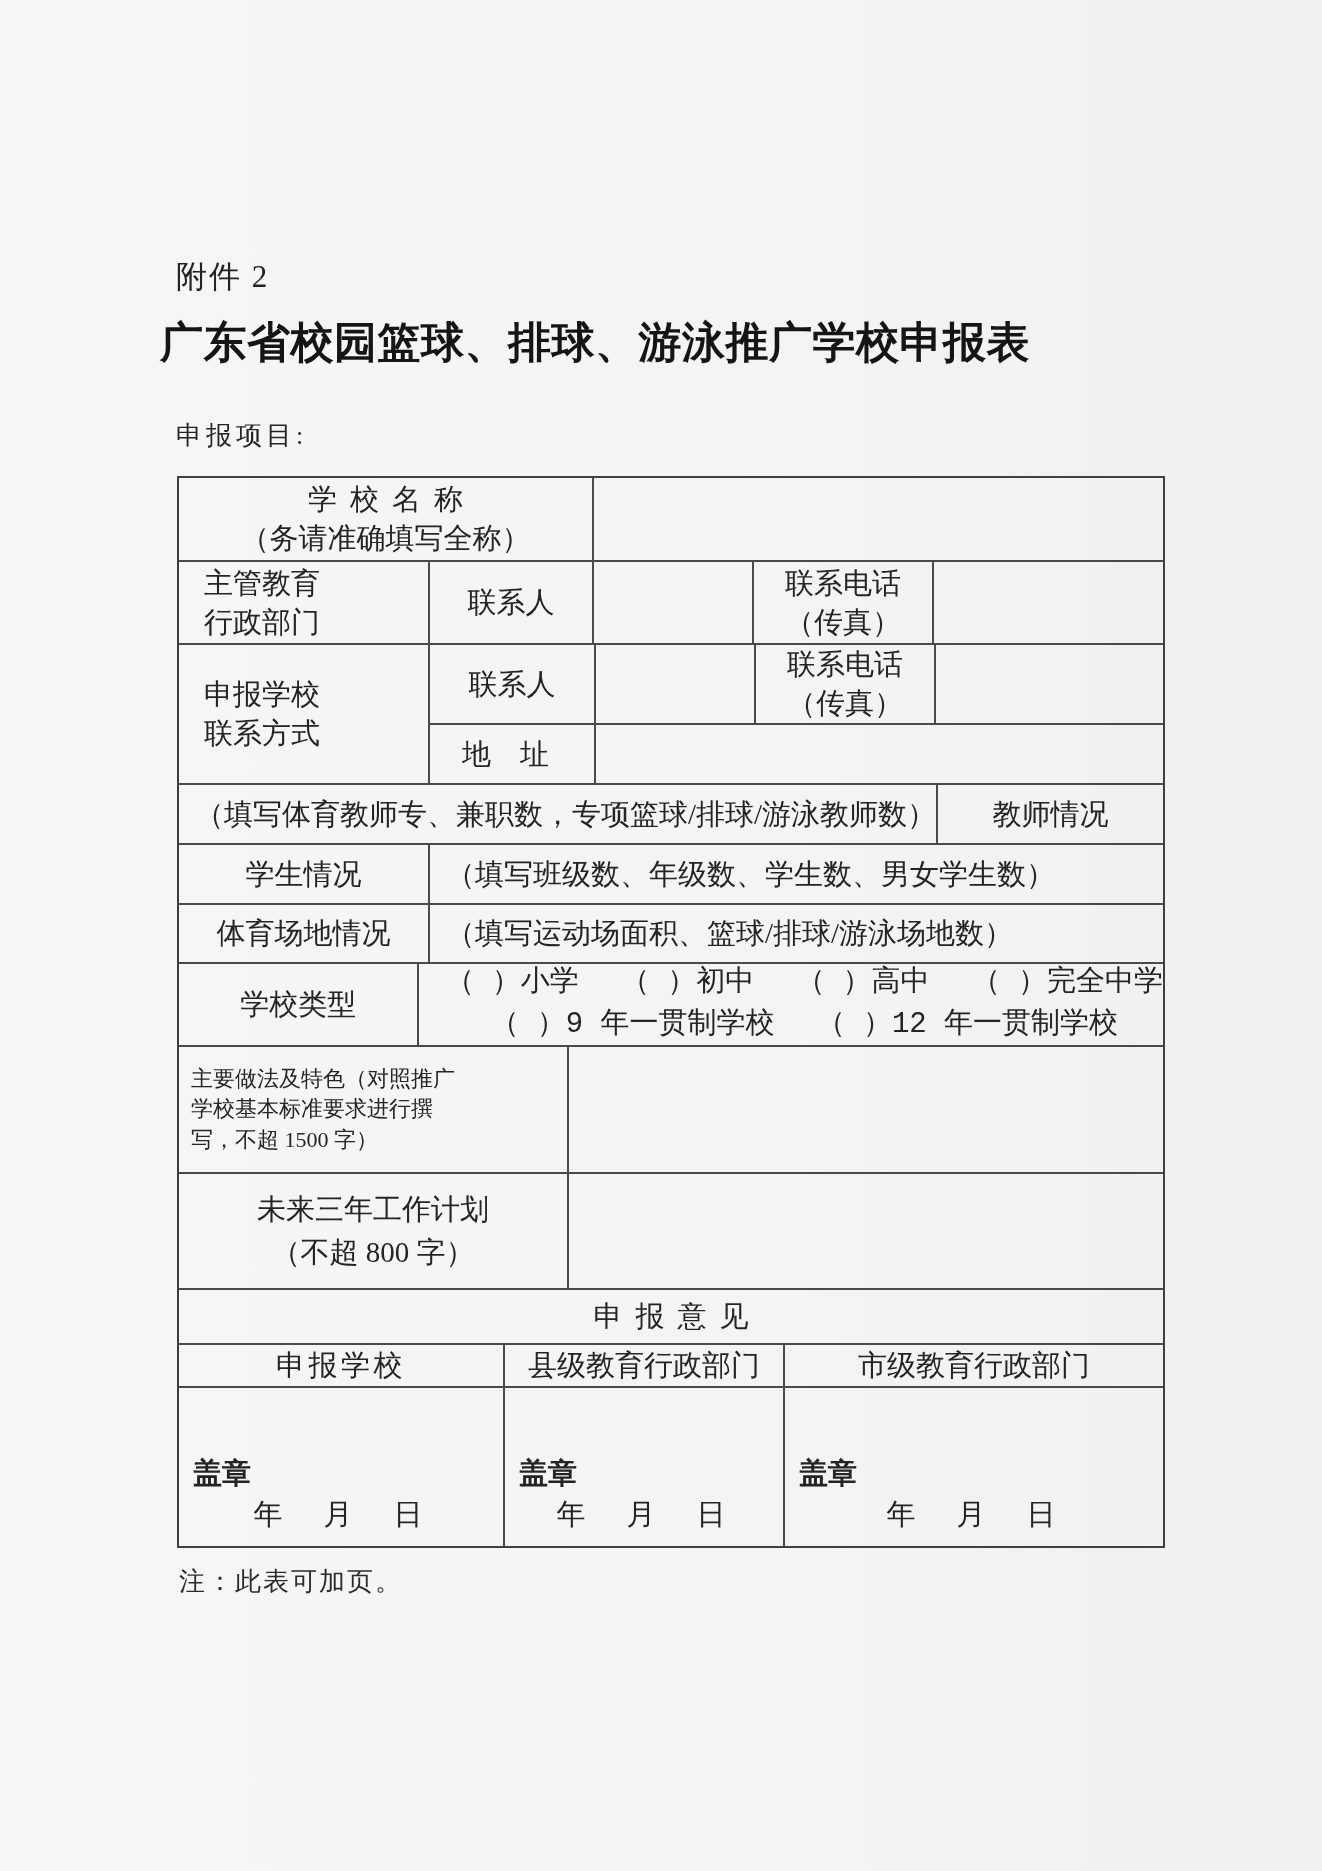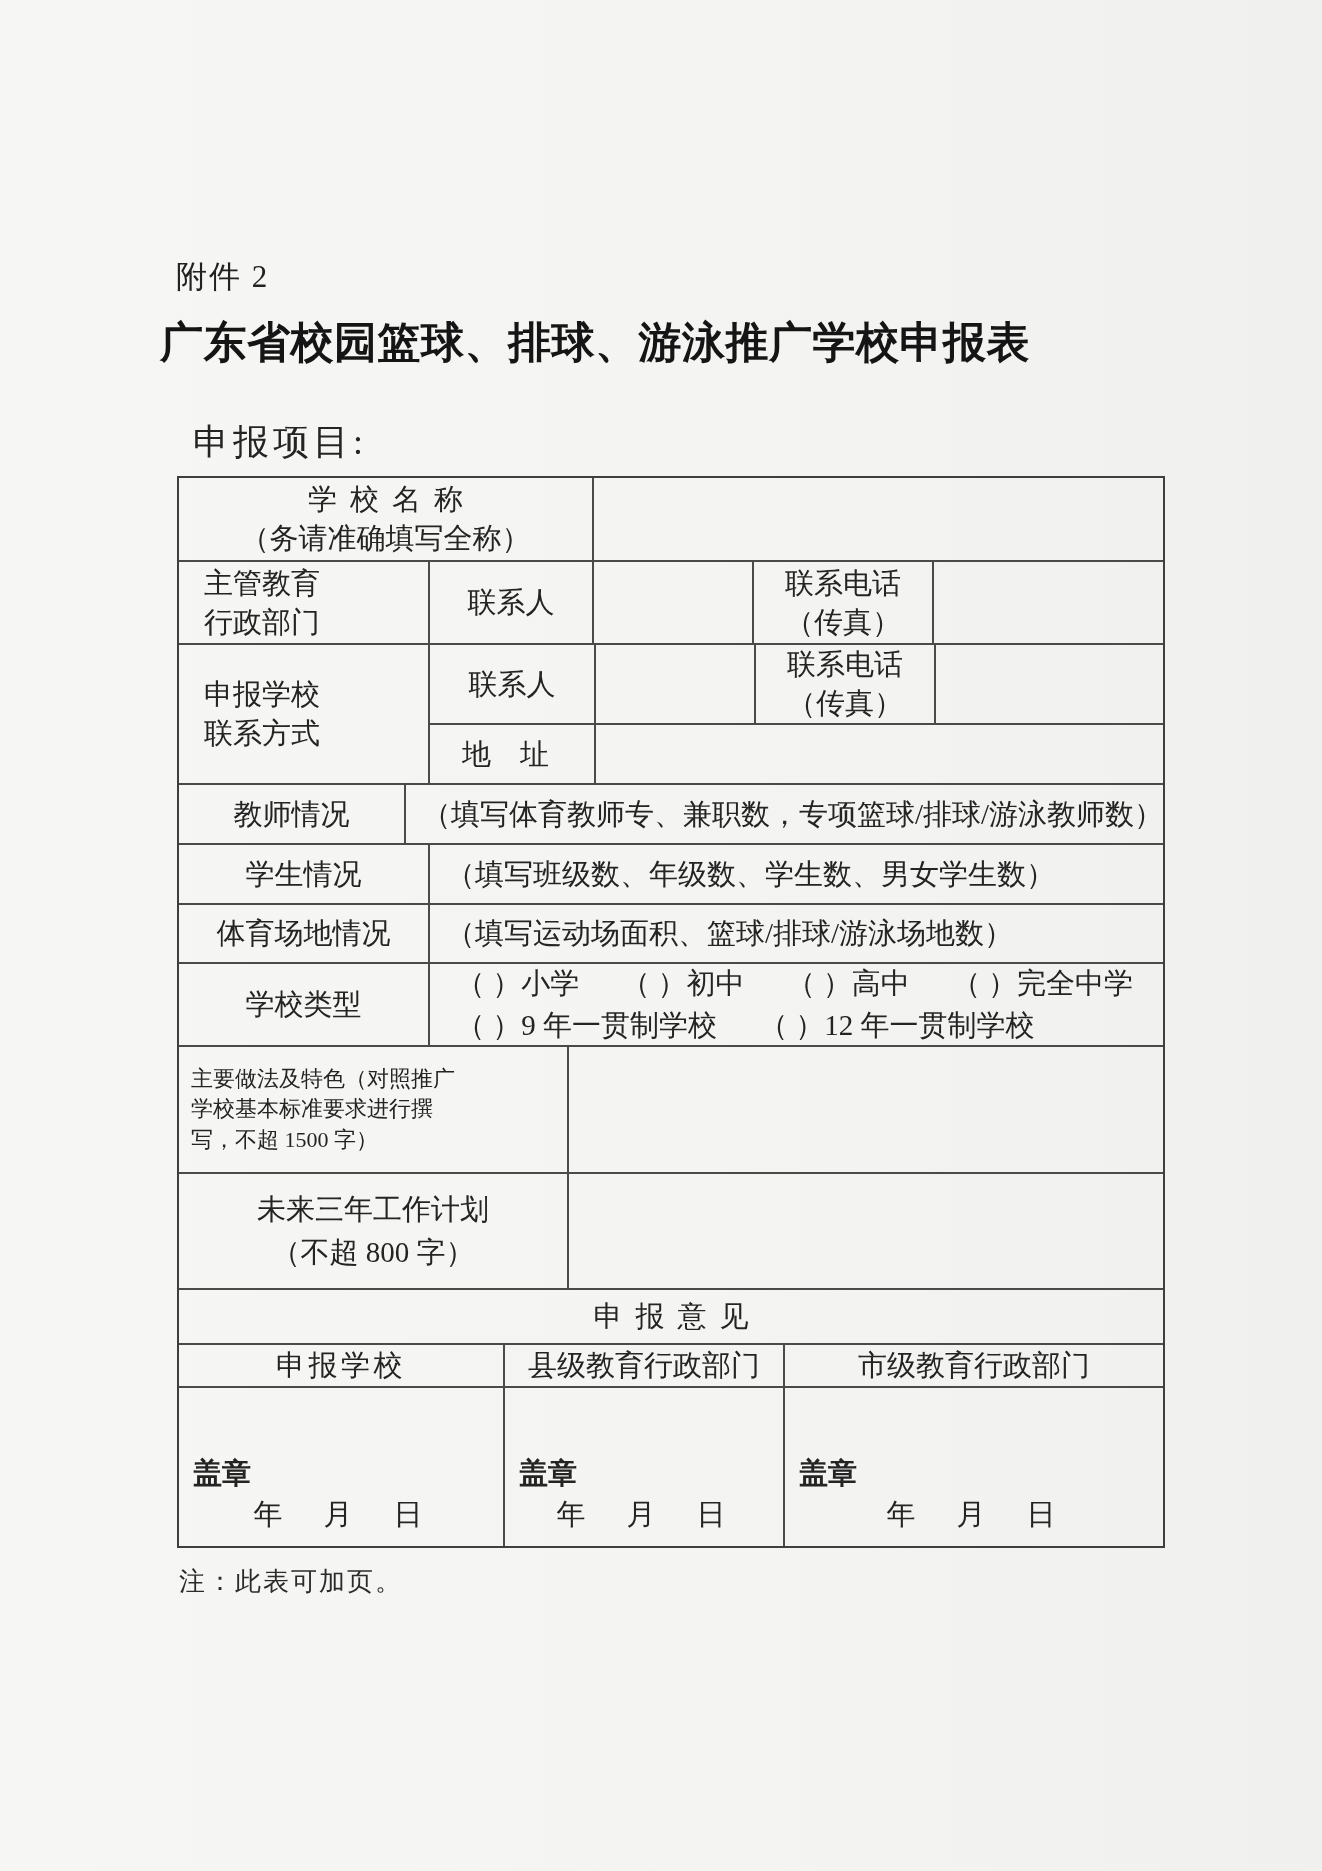--- a/index.html
+++ b/index.html
@@ -18,22 +18,22 @@
     position:absolute;left:176px;top:256px;
     font-size:31px;letter-spacing:2px;color:#222;
   }
   .doc-title{
     position:absolute;left:160px;top:318px;
     font-size:43px;line-height:1.15;font-weight:700;
     font-family:"Liberation Sans","DejaVu Sans",sans-serif;
     color:#151515;letter-spacing:0.5px;white-space:nowrap;
   }
   .project-label{
-    position:absolute;left:193px;top:418px;
-    font-size:36px;letter-spacing:4px;color:#242424;
+    position:absolute;left:176px;top:418px;
+    font-size:26px;letter-spacing:4px;color:#242424;
   }
   .footnote{
     position:absolute;left:179px;top:1564px;
     font-size:26px;letter-spacing:2px;color:#2b2b2b;
   }
 
   .form-table{
     position:absolute;left:177px;top:476px;width:988px;
     border:2px solid #3f3f3f;box-sizing:border-box;
   }
@@ -56,21 +56,21 @@
   .w-a{width:249px;} .w-b{width:164px;} .w-c{width:160px;} .w-d{width:180px;} .w-e{flex:1;}
   .w-ab{width:413px;} .w-rest{flex:1;}
   .w-wide-label{width:388px;} .w-content{flex:1;}
   .w-op1{width:324px;} .w-op2{width:280px;} .w-op3{flex:1;}
 
   .align-left{align-items:flex-start;padding-left:25px;}
   .spaced-wide{letter-spacing:0.45em;text-indent:0.45em;}
   .hint-cell{align-items:flex-start;padding-left:16px;white-space:nowrap;}
   .address-label{align-items:flex-start;padding-left:32px;}
 
-  .type-cell{align-items:flex-start;padding-left:26px;row-gap:3px;}
+  .type-cell{align-items:center;padding-left:26px;row-gap:3px;font-family:Liberation Mono, monospace;}
   .opt-line{display:flex;column-gap:42px;white-space:nowrap;}
 
   .practices-cell{align-items:flex-start;padding-left:12px;font-size:22px;line-height:1.37;text-align:left;}
   .plan-cell{row-gap:4px;}
 
   .opinion-header{letter-spacing:0.45em;text-indent:0.45em;}
   .op-col-title{letter-spacing:0.12em;}
 
   
   .seal-cell{justify-content:flex-end;align-items:stretch;padding-bottom:12px;}
@@ -136,22 +136,22 @@
           <div class="td new"></div>
         </div>
         <div class="r3-bottom">
           <div class="td nw address-label">地　址</div>
           <div class="td new"></div>
         </div>
       </div>
     </div>
 
     <div class="tr r4">
+      <div class="td w-content hint-cell">（填写体育教师专、兼职数，专项篮球/排球/游泳教师数）</div>
       <div class="td w-a">教师情况</div>
-      <div class="td w-content hint-cell">（填写体育教师专、兼职数，专项篮球/排球/游泳教师数）</div>
     </div>
 
     <div class="tr r5">
       <div class="td w-a">学生情况</div>
       <div class="td w-content hint-cell">（填写班级数、年级数、学生数、男女学生数）</div>
     </div>
 
     <div class="tr r6">
       <div class="td w-a">体育场地情况</div>
       <div class="td w-content hint-cell">（填写运动场面积、篮球/排球/游泳场地数）</div>

